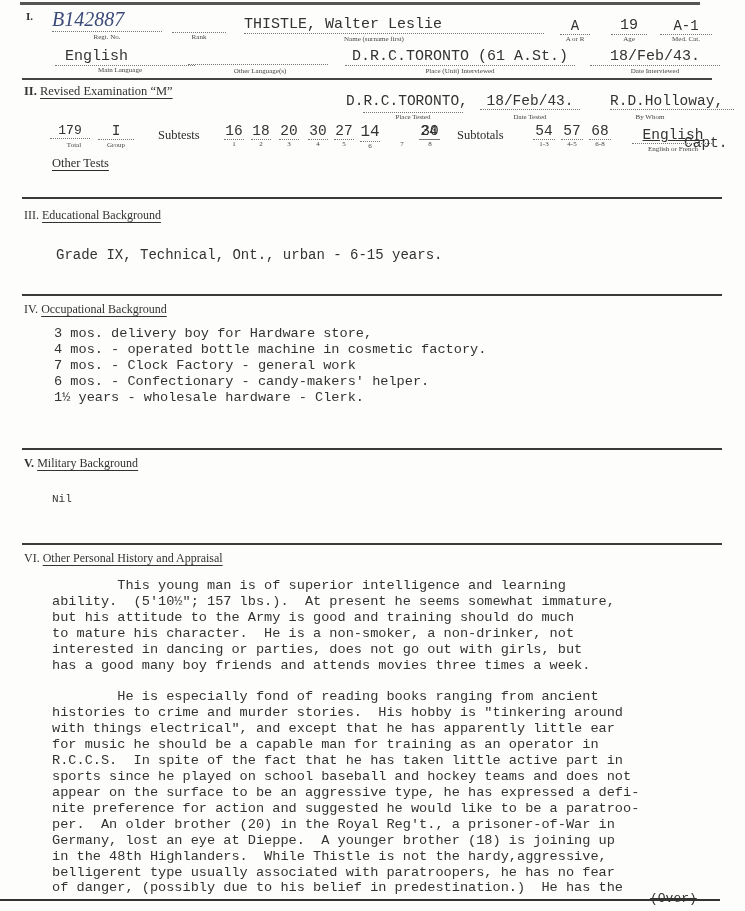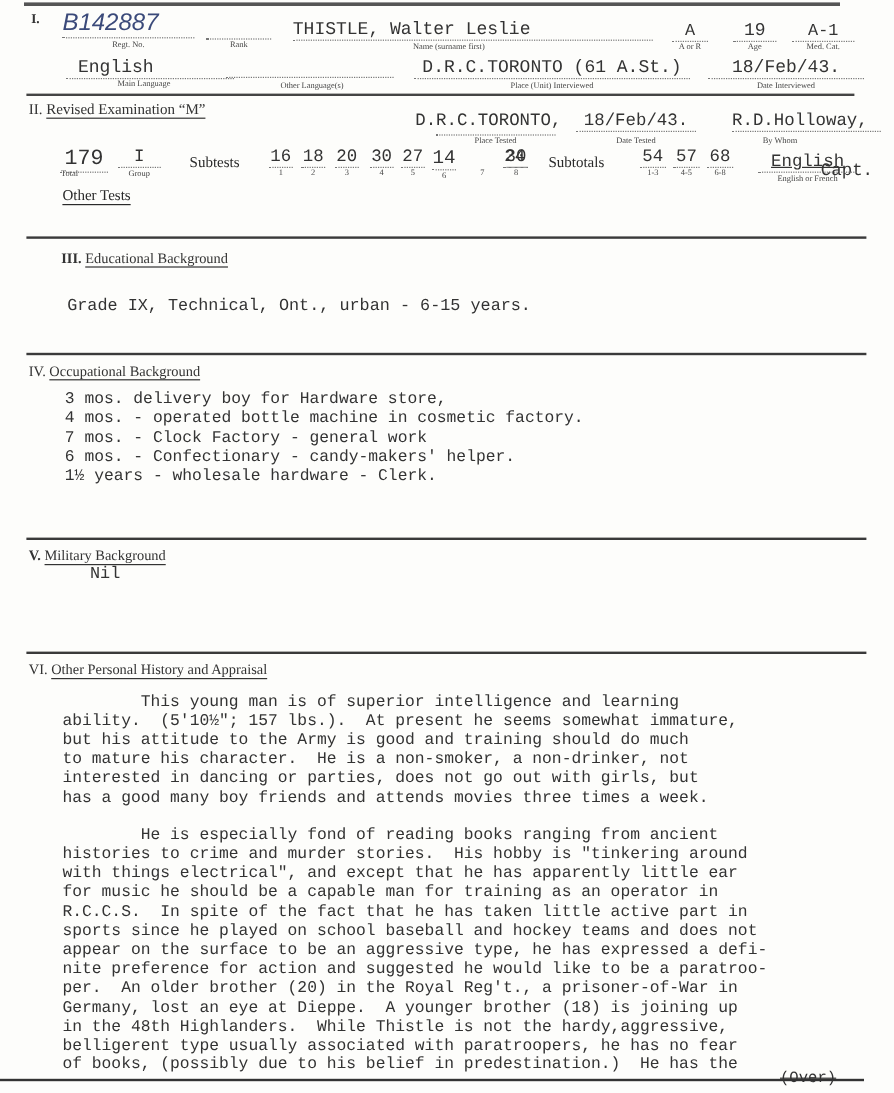--- a/index.html
+++ b/index.html
@@ -11,21 +11,21 @@
     color: #2a2a2a;
   }
   .abs { position: absolute; }
   .tw { font-family: "Liberation Mono", "DejaVu Sans Mono", monospace; color: #333; }
   .lbl { font-family: "Liberation Serif", serif; font-size: 7px; color: #444; text-align: center; white-space: nowrap; }
   .field { position: absolute; border-bottom: 1px dotted #777; text-align: center; white-space: nowrap; }
   .hrule { position: absolute; left: 22px; width: 700px; height: 2px; background: #3a3a3a; }
   .sec { position: absolute; left: 24px; font-size: 12px; color: #333; }
   .sec .t { text-decoration: underline; text-underline-offset: 3px; }
   .body-text { position: absolute; left: 52px; font-size: 13.6px; line-height: 15.6px; white-space: pre; }
-  .hand { font-family: Liberation Sans, sans-serif; font-style: italic; color: #3b4a7a; }
+  .hand { font-family: Liberation Serif, serif; font-style: italic; color: #3b4a7a; }
 </style>
 </head>
 <body>
 
 <div>
 
   <div class="abs" style="left:20px;top:2px;width:680px;height:3px;background:#555;"></div>
 
   <div class="sec" style="top:10px;left:26px;font-weight:bold;font-size:11px;">I.</div>
 
@@ -55,37 +55,37 @@
 
   <div class="field tw" style="left:345px;top:48px;width:230px;font-size:15px;">D.R.C.TORONTO (61 A.St.)</div>
   <div class="abs lbl" style="left:345px;top:67px;width:230px;">Place (Unit) Interviewed</div>
 
   <div class="field tw" style="left:590px;top:48px;width:130px;font-size:15px;">18/Feb/43.</div>
   <div class="abs lbl" style="left:590px;top:67px;width:130px;">Date Interviewed</div>
 
   <div class="abs" style="left:22px;top:78px;width:690px;height:2px;background:#444;"></div>
 
   <div class="sec" style="top:84px;font-size:12.5px;">
-    <span style="font-weight:normal;margin-top:28px;">II.</span>
+    <span style="font-weight:bold;margin-top:28px;">II.</span>
     <span class="t">Revised Examination “M”</span>
   </div>
 
   <div class="field tw" style="left:346px;top:93px;width:135px;font-size:14.5px;text-align:left;border-bottom:none;">D.R.C.TORONTO,</div>
   <div class="abs" style="left:363px;top:112px;width:100px;border-bottom:1px dotted #777;"></div>
   <div class="abs lbl" style="left:363px;top:113px;width:100px;">Place Tested</div>
 
   <div class="field tw" style="left:480px;top:93px;width:100px;font-size:14.5px;">18/Feb/43.</div>
   <div class="abs lbl" style="left:480px;top:113px;width:100px;">Date Tested</div>
 
   <div class="field tw" style="left:598px;top:93px;width:124px;font-size:14.5px;text-align:left;margin-left:12px;">R.D.Holloway,</div>
   <div class="abs lbl" style="left:630px;top:113px;width:40px;">By Whom</div>
   <div class="abs tw" style="left:684px;top:110px;font-size:14.5px;margin-top:25px;">Capt.</div>
 
-  <div class="field tw" style="left:50px;top:123px;width:40px;font-size:18px;">179</div>
-  <div class="abs lbl" style="left:38px;top:141px;width:40px;">Total</div>
+  <div class="field tw" style="left:50px;top:123px;width:40px;font-size:13px;">179</div>
+  <div class="abs lbl" style="left:54px;top:141px;width:40px;">Total</div>
 
   <div class="field tw" style="left:98px;top:123px;width:36px;font-size:14.5px;">I</div>
   <div class="abs lbl" style="left:98px;top:141px;width:36px;">Group</div>
 
   <div class="abs" style="left:158px;top:128px;font-size:12.5px;">Subtests</div>
 
   <div class="abs" style="left:224px;top:123px;">
     <div class="abs" style="left:0;">
       <div class="tw" style="font-size:14.5px;border-bottom:1px dotted #777;width:20px;text-align:center;">16</div>
       <div class="lbl" style="width:20px;">1</div>
@@ -138,21 +138,21 @@
   </div>
 
   <div class="field tw" style="left:632px;top:127px;width:82px;font-size:14.5px;text-decoration:underline;">English</div>
   <div class="abs lbl" style="left:632px;top:145px;width:82px;">English or French</div>
 
   <div class="abs" style="left:52px;top:156px;font-size:12.5px;text-decoration:underline;text-underline-offset:3px;">Other Tests</div>
 
   <div class="hrule" style="top:197px;"></div>
 
   <div class="sec" style="top:208px;">
-    <span style="font-weight:bold;margin-left:27px;">III.</span>
+    <span style="font-weight:normal;">III.</span>
     <span class="t">Educational Background</span>
   </div>
   <div class="body-text tw" style="left:56px;top:248px;font-size:14px;">Grade IX, Technical, Ont., urban - 6-15 years.</div>
 
   <div class="hrule" style="top:294px;"></div>
 
   <div class="sec" style="top:302px;">
     <span>IV.</span>
     <span class="t">Occupational Background</span>
   </div>
@@ -163,21 +163,21 @@
     <div class="body-text tw" style="left:54px;top:374px;">6 mos. - Confectionary - candy-makers' helper.</div>
     <div class="body-text tw" style="left:54px;top:390px;">1½ years - wholesale hardware - Clerk.</div>
   </div>
 
   <div class="hrule" style="top:448px;"></div>
 
   <div class="sec" style="top:456px;">
     <span style="font-weight:bold;">V.</span>
     <span class="t">Military Background</span>
   </div>
-  <div class="body-text tw" style="top:472px;font-size:14px;margin-left:23px;">Nil</div>
+  <div class="body-text tw" style="top:492px;font-size:11px;">Nil</div>
 
   <div class="hrule" style="top:543px;"></div>
 
   <div class="sec" style="top:551px;">
     <span>VI.</span>
     <span class="t">Other Personal History and Appraisal</span>
   </div>
 
   <div>
     <div class="body-text tw" style="top:578px;">        This young man is of superior intelligence and learning</div>
@@ -194,19 +194,19 @@
     <div class="body-text tw" style="top:721px;">with things electrical", and except that he has apparently little ear</div>
     <div class="body-text tw" style="top:737px;">for music he should be a capable man for training as an operator in</div>
     <div class="body-text tw" style="top:753px;">R.C.C.S.  In spite of the fact that he has taken little active part in</div>
     <div class="body-text tw" style="top:769px;">sports since he played on school baseball and hockey teams and does not</div>
     <div class="body-text tw" style="top:785px;">appear on the surface to be an aggressive type, he has expressed a defi-</div>
     <div class="body-text tw" style="top:801px;">nite preference for action and suggested he would like to be a paratroo-</div>
     <div class="body-text tw" style="top:817px;">per.  An older brother (20) in the Royal Reg't., a prisoner-of-War in</div>
     <div class="body-text tw" style="top:833px;">Germany, lost an eye at Dieppe.  A younger brother (18) is joining up</div>
     <div class="body-text tw" style="top:849px;">in the 48th Highlanders.  While Thistle is not the hardy,aggressive,</div>
     <div class="body-text tw" style="top:865px;">belligerent type usually associated with paratroopers, he has no fear</div>
-    <div class="body-text tw" style="top:880px;">of books, (possibly due to his belief in predestination.)  He has the</div>
+    <div class="body-text tw" style="top:880px;">of danger, (possibly due to his belief in predestination.)  He has the</div>
   </div>
 
   <div class="abs" style="left:0;top:899px;width:720px;height:1.5px;background:#333;"></div>
   <div class="abs tw" style="left:650px;top:891px;font-size:13px;text-decoration:line-through;">(Over)</div>
 
 </div>
 
 </body></html>

